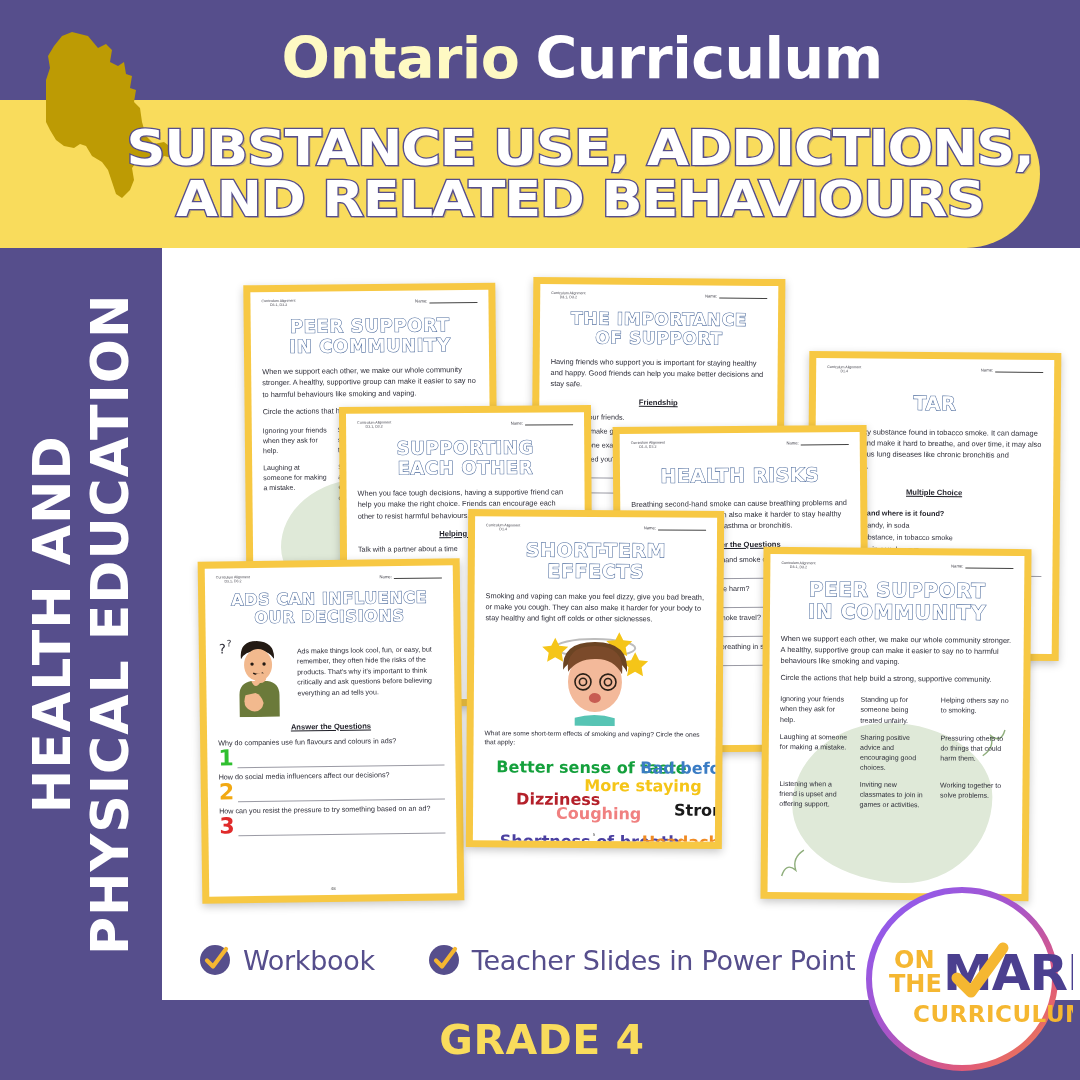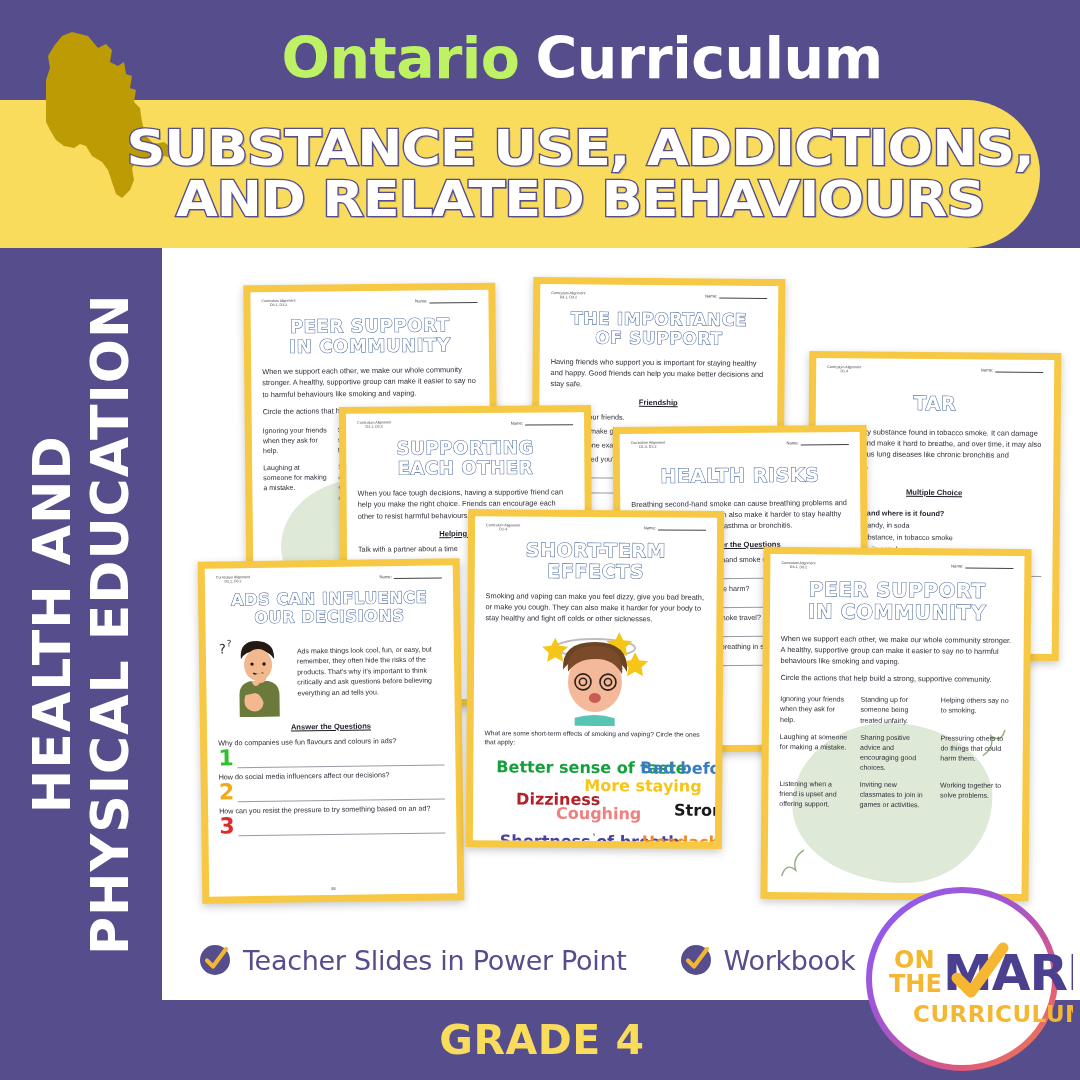--- a/index.html
+++ b/index.html
@@ -15,21 +15,21 @@
   #header-band { position:absolute; left:0; top:0; width:1080px; height:100px; background:#564E8C; }
   #ontario-map-wrap { position:absolute; left:46px; top:18px; width:140px; height:200px; z-index:6; }
   #ontario-map-wrap svg { width:100%; height:100%; display:block; }
   #brand-title {
     position:absolute; left:180px; top:16px; width:780px; height:84px;
     display:flex; align-items:center; justify-content:center;
     font-size:57px; font-weight:bold; letter-spacing:-0.5px; z-index:5;
     font-family:"DejaVu Sans", sans-serif;
     white-space:nowrap;
   }
-  #brand-title .b1 { color:#bef264;margin-left:24px; }
+  #brand-title .b1 { color:#fef9c3;margin-left:24px; }
   #brand-title .b2 { color:#FFFFFF; margin-left:16px; }
 
   #yellow-banner {
     position:absolute; left:0; top:100px; width:1040px; height:148px;
     background:#F9DC5C;
     border-top-right-radius:74px; border-bottom-right-radius:74px;
     z-index:3;
   }
   #banner-title {
     position:absolute; left:150px; top:112px; width:860px; height:124px;
@@ -489,28 +489,28 @@
   </div>
 
 </div>
 
 <div id="feature-row">
   <div class="feature">
     <svg class="check-badge" viewBox="0 0 34 34">
       <circle cx="17" cy="17" r="15" fill="#564E8C"></circle>
       <path d="M9 17.5 L15 23.5 L28 6" stroke="#F5B731" stroke-width="4.2" fill="none" stroke-linecap="round" stroke-linejoin="round"></path>
     </svg>
-    <span class="feature-label">Teacher Slides in Power Point</span>
+    <span class="feature-label">Workbook</span>
   </div>
   <div class="feature">
     <svg class="check-badge" viewBox="0 0 34 34">
       <circle cx="17" cy="17" r="15" fill="#564E8C"></circle>
       <path d="M9 17.5 L15 23.5 L28 6" stroke="#F5B731" stroke-width="4.2" fill="none" stroke-linecap="round" stroke-linejoin="round"></path>
     </svg>
-    <span class="feature-label">Workbook</span>
+    <span class="feature-label">Teacher Slides in Power Point</span>
   </div>
 </div>
 
 <div id="footer-band"></div>
 <div id="grade-label">GRADE 4</div>
 
 <div id="logo-badge">
   <svg viewBox="0 0 222 186" xmlns="http://www.w3.org/2000/svg">
     <defs>
       <linearGradient id="ringgrad" x1="0" y1="0" x2="1" y2="1">

